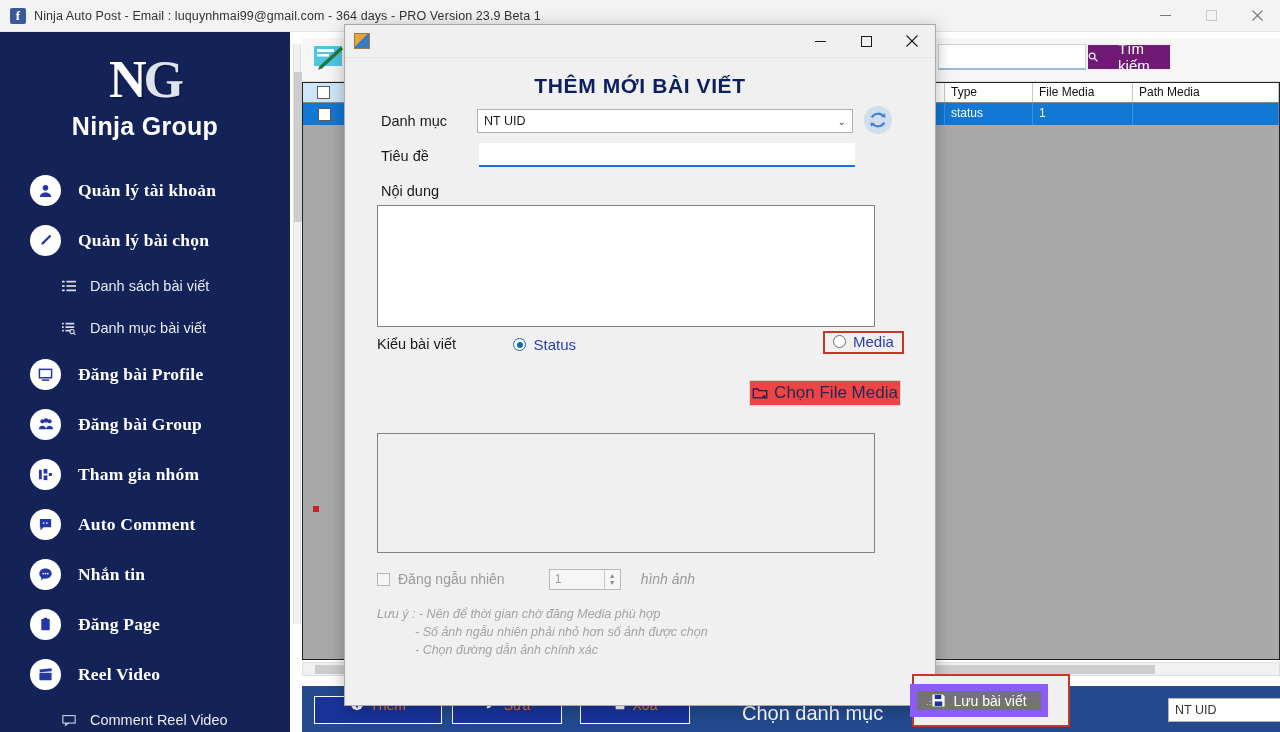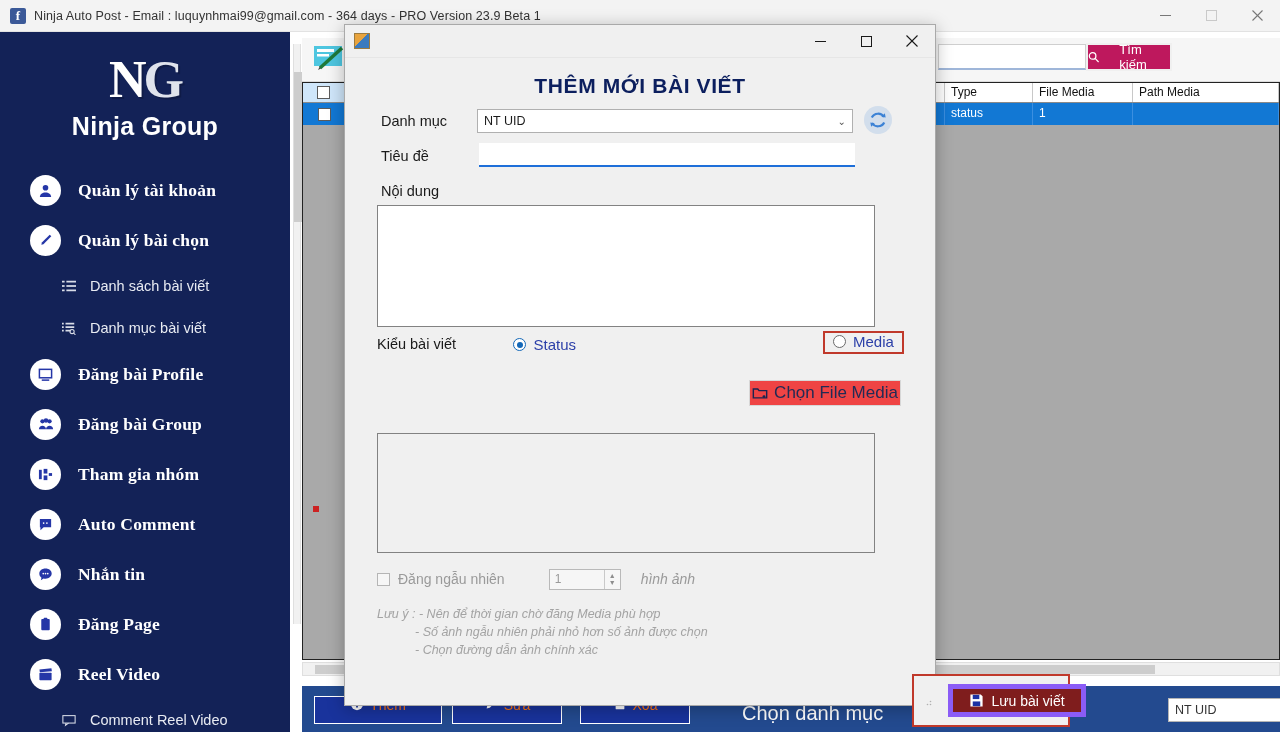--- a/index.html
+++ b/index.html
@@ -101,23 +101,23 @@
   }
   .pencil-icon {
     position:absolute; left:312px; top:42px; width:36px; height:34px;
   }
   .search-box {
     position:absolute; left:938px; top:44px; width:148px; height:26px;
     background:#ffffff; border:1px solid #cfcfcf; border-bottom:2px solid #9fb6d9;
   }
   .search-btn {
     position:absolute; left:1086px; top:43px; width:86px; height:28px;
-    background:#be185d; color:#fff; border:2px solid #f0f0f0;
+    background:#701a75; color:#fff; border:2px solid #f0f0f0;
     display:flex; align-items:center; justify-content:center; gap:20px;
-    font-size:13px; cursor:pointer;
+    font-size:15px; cursor:pointer;
   }
 
   .grid {
     position:absolute; left:302px; top:82px; width:978px; height:578px;
     background:#a9a9a9; border:1px solid #222;
   }
   .grid-head {
     display:flex; height:20px; background:#ffffff; border-bottom:1px solid #8a8a8a;
     font-size:12px; color:#111;
   }
@@ -255,22 +255,22 @@
     position:absolute; left:32px; top:580px; width:500px;
     font-style:italic; font-size:12.5px; color:#a3a3a3; line-height:18px;
   }
   .notes .indent { padding-left:38px; }
 
   .save-hl {
     position:absolute; left:567px; top:649px; width:158px; height:53px;
     border:2px solid #c0392b; background:#f0f0f0;
   }
   .save-btn {
-    position:absolute; left:603px; top:659px; width:138px; height:33px;
-    background:#7f1d1d; border:5px solid #8b5cf6; color:#ffffff;
+    position:absolute; left:565px; top:659px; width:138px; height:33px;
+    background:#737373; border:7px solid #8b5cf6; color:#ffffff;
     display:flex; align-items:center; justify-content:center; gap:7px;
     font-size:14px; cursor:pointer;
   }
 
   .dlg-resize {
     position:absolute; right:3px; bottom:3px; width:10px; height:10px; color:#b0b0b0;
   }
 </style>
 </head>
 <body>

